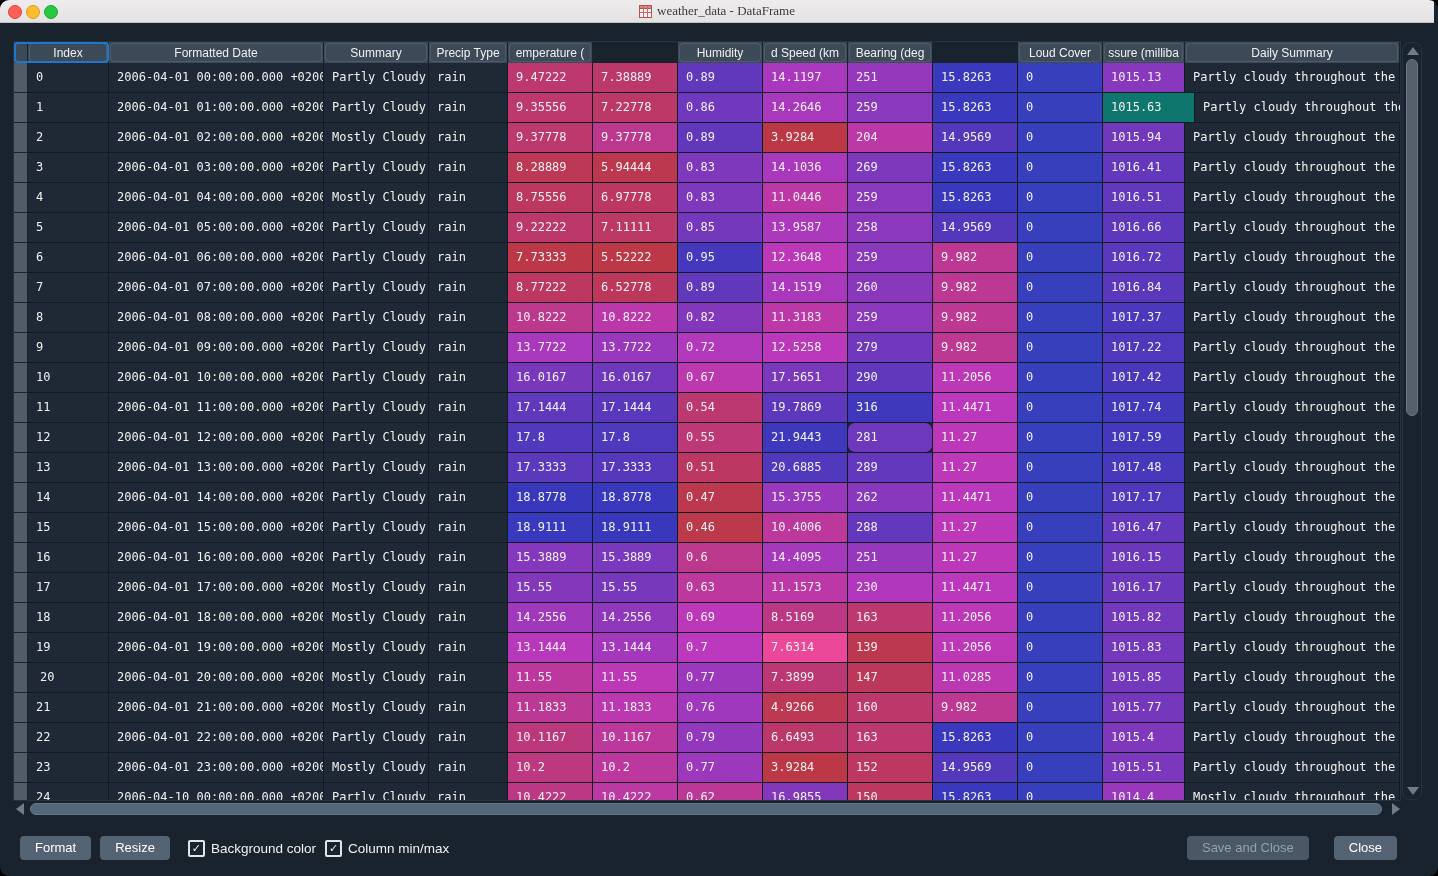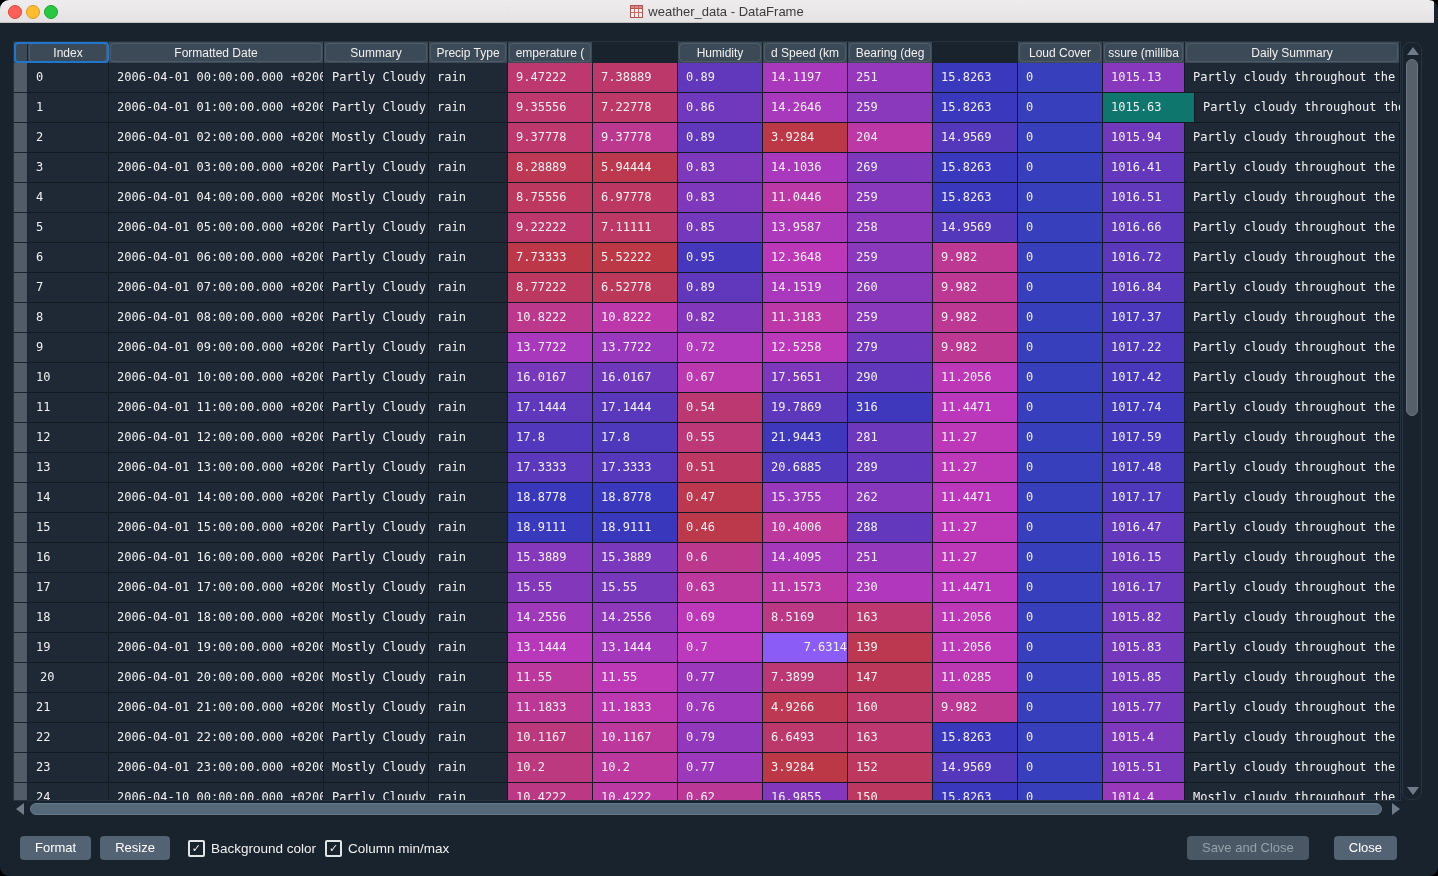--- a/index.html
+++ b/index.html
@@ -1,20 +1,20 @@
 <!DOCTYPE html>
 <html><head>
 <meta charset="utf-8">
 <style>
   html,body{margin:0;padding:0;background:#000;}
   .window{position:relative;width:1438px;height:876px;background:#19232D;overflow:hidden;
           border-radius:9px;font-family:"Liberation Sans","DejaVu Sans",sans-serif;}
   
   .titlebar{position:absolute;left:0;top:0;right:4px;height:22px;
-            background:linear-gradient(#EEECEC,#E4E2E2);border-bottom:1px solid #C4C2C2;}
+            background:linear-gradient(#EEECEC,#E4E2E2);border-bottom:1px solid #C4C2C2;font-family:Liberation Serif, serif;}
   .tl{position:absolute;top:5px;width:12px;height:12px;border-radius:50%;}
   .tl.red{left:8px;background:#FF5F57;border:0.5px solid #E0443E;}
   .tl.yellow{left:26px;background:#FEBC2E;border:0.5px solid #D89E24;}
   .tl.green{left:44px;background:#28C840;border:0.5px solid #1DA62F;}
   .titlegroup{position:absolute;left:0;right:0;top:0;height:22px;display:flex;
               align-items:center;justify-content:center;gap:5px;}
   .title{font-size:13px;color:#3C3C3C;}
   
   .table{position:absolute;left:14px;top:42px;width:1386px;height:758px;outline:1px solid #26323E;}
   .hrow{display:flex;height:21px;}
@@ -321,21 +321,21 @@
         <div class="trow">
           <div class="cell strip" style="width: 14px;"></div>
           <div class="cell" style="width: 81px;">12</div>
           <div class="cell" style="width: 215px;">2006-04-01 12:00:00.000 +0200</div>
           <div class="cell" style="width: 105px;">Partly Cloudy</div>
           <div class="cell" style="width: 79px;">rain</div>
           <div class="cell" style="width: 85px; background: rgb(81, 56, 188);">17.8</div>
           <div class="cell" style="width: 85px; background: rgb(78, 56, 188);">17.8</div>
           <div class="cell" style="width: 85px; background: rgb(188, 56, 118);">0.55</div>
           <div class="cell" style="width: 85px; background: rgb(64, 56, 188);">21.9443</div>
-          <div class="cell" style="width: 85px; background: rgb(109, 56, 188);">281</div>
+          <div class="cell" style="width: 85px; background: rgb(109, 56, 188); border-radius: 7px;">281</div>
           <div class="cell" style="width: 85px; background: rgb(188, 56, 185);">11.27</div>
           <div class="cell" style="width: 85px; background: rgb(56, 63, 188);">0</div>
           <div class="cell" style="width: 82px; background: rgb(69, 56, 188);">1017.59</div>
           <div class="cell" style="width: 215px;">Partly cloudy throughout the day</div>
         </div>
         <div class="trow">
           <div class="cell strip" style="width: 14px;"></div>
           <div class="cell" style="width: 81px;">13</div>
           <div class="cell" style="width: 215px;">2006-04-01 13:00:00.000 +0200</div>
           <div class="cell" style="width: 105px;">Partly Cloudy</div>
@@ -432,21 +432,21 @@
         </div>
         <div class="trow">
           <div class="cell strip" style="width: 14px;"></div>
           <div class="cell" style="width: 81px;">19</div>
           <div class="cell" style="width: 215px;">2006-04-01 19:00:00.000 +0200</div>
           <div class="cell" style="width: 105px;">Mostly Cloudy</div>
           <div class="cell" style="width: 79px;">rain</div>
           <div class="cell" style="width: 85px; background: rgb(184, 56, 188);">13.1444</div>
           <div class="cell" style="width: 85px; background: rgb(164, 56, 188);">13.1444</div>
           <div class="cell" style="width: 85px; background: rgb(188, 56, 188);">0.7</div>
-          <div class="cell" style="width: 85px; background: #8b5cf6; text-align: right;">7.6314</div>
+          <div class="cell" style="width: 85px; background: #ec4899;">7.6314</div>
           <div class="cell" style="width: 85px; background: rgb(188, 56, 80);">139</div>
           <div class="cell" style="width: 85px; background: rgb(188, 56, 183);">11.2056</div>
           <div class="cell" style="width: 85px; background: rgb(56, 63, 188);">0</div>
           <div class="cell" style="width: 82px; background: rgb(116, 56, 188);">1015.83</div>
           <div class="cell" style="width: 215px;">Partly cloudy throughout the day</div>
         </div>
         <div class="trow">
           <div class="cell strip" style="width: 14px;"></div>
           <div class="cell" style="width: 81px; padding-left: 12px;">20</div>
           <div class="cell" style="width: 215px;">2006-04-01 20:00:00.000 +0200</div>

